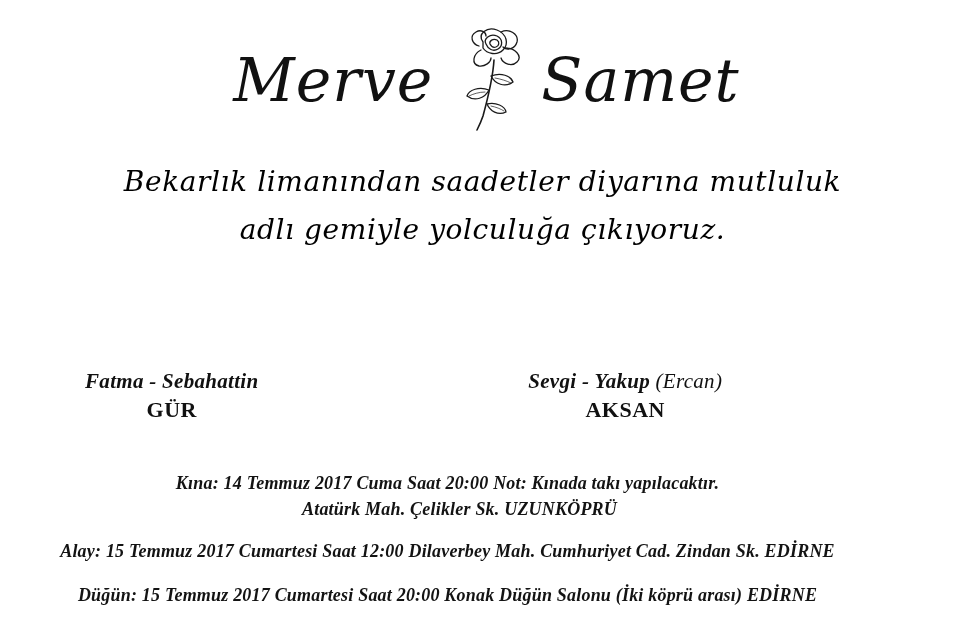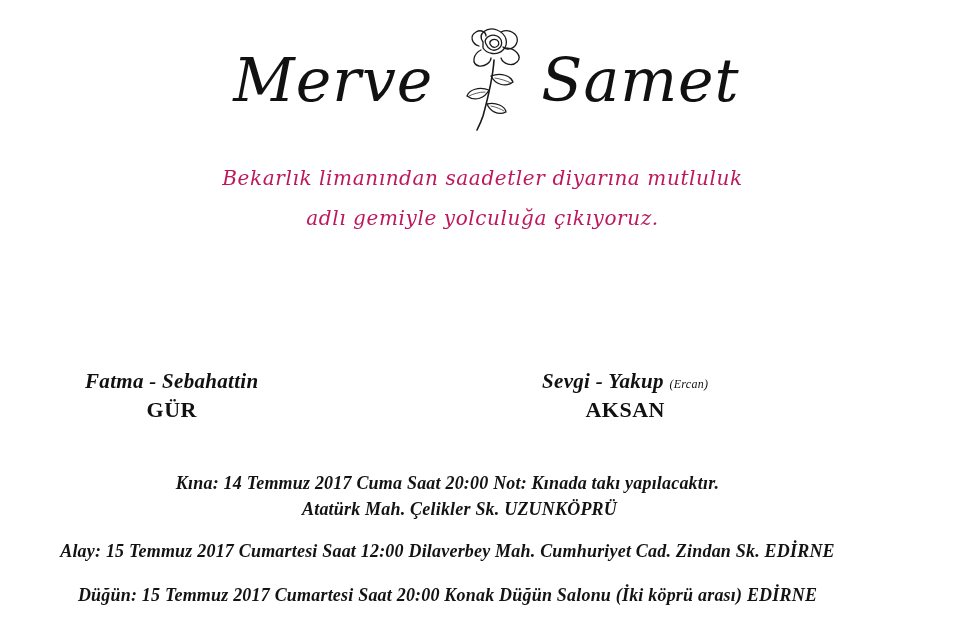--- a/index.html
+++ b/index.html
@@ -64,23 +64,23 @@
   .poem {
     position: absolute;
     top: 168px;
     left: 0;
     width: 965px;
     text-align: center;
   }
   .poem-line {
     font-family: "DejaVu Serif", serif;
     font-style: italic;
-    font-size: 20px;
+    font-size: 28px;
     letter-spacing: 0.6px;
-    color: #be185d;
+    color: #000000;
     line-height: 1.0;
     margin-bottom: 20px;
     white-space: nowrap;
   }
 
   
   .parents {
     position: absolute;
     top: 368px;
     left: 0;
@@ -97,21 +97,21 @@
     font-style: italic;
     font-weight: bold;
     font-size: 21px;
     letter-spacing: 0.3px;
     line-height: 1.25;
     color: #111;
     white-space: nowrap;
   }
   .parent-names .nickname {
     font-weight: normal;
-    font-size: 12px;
+    font-size: 21px;
   }
   .parent-surname {
     font-family: "Liberation Serif", serif;
     font-weight: bold;
     font-size: 22px;
     letter-spacing: 0.5px;
     margin-top: 3px;
     color: #111;
   }
   .parent-col.left { margin-right: 110px; }

